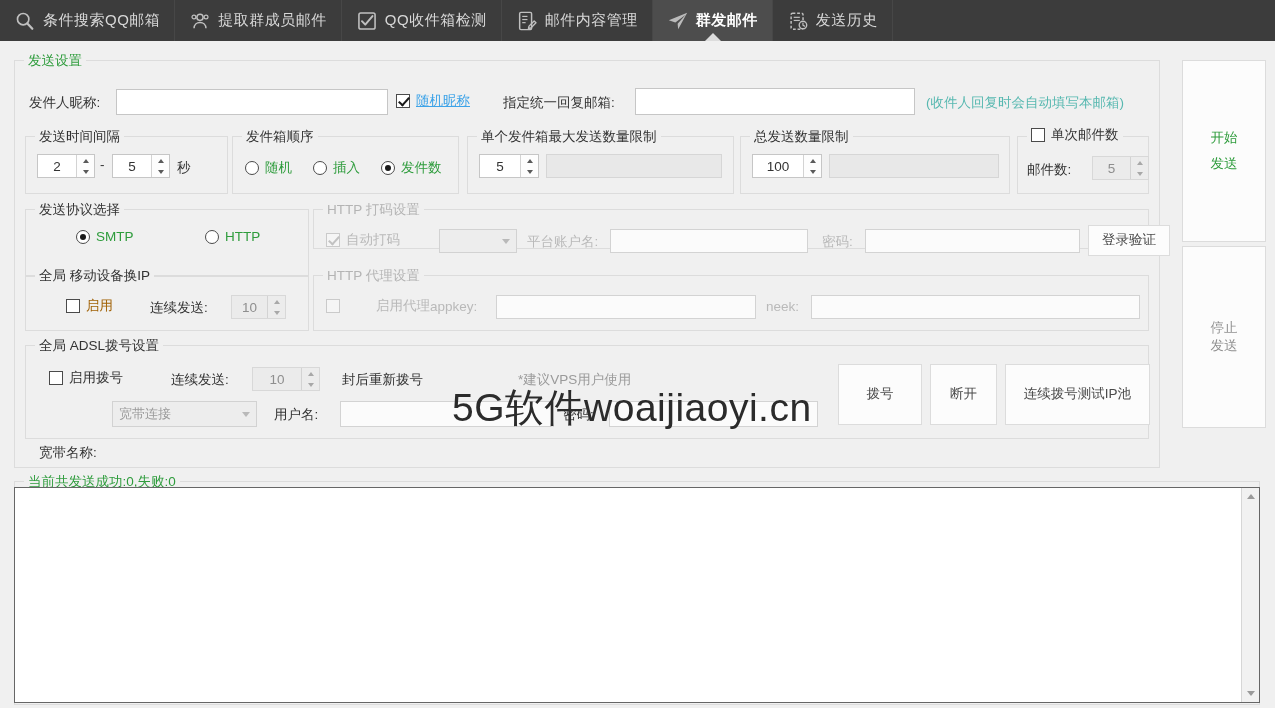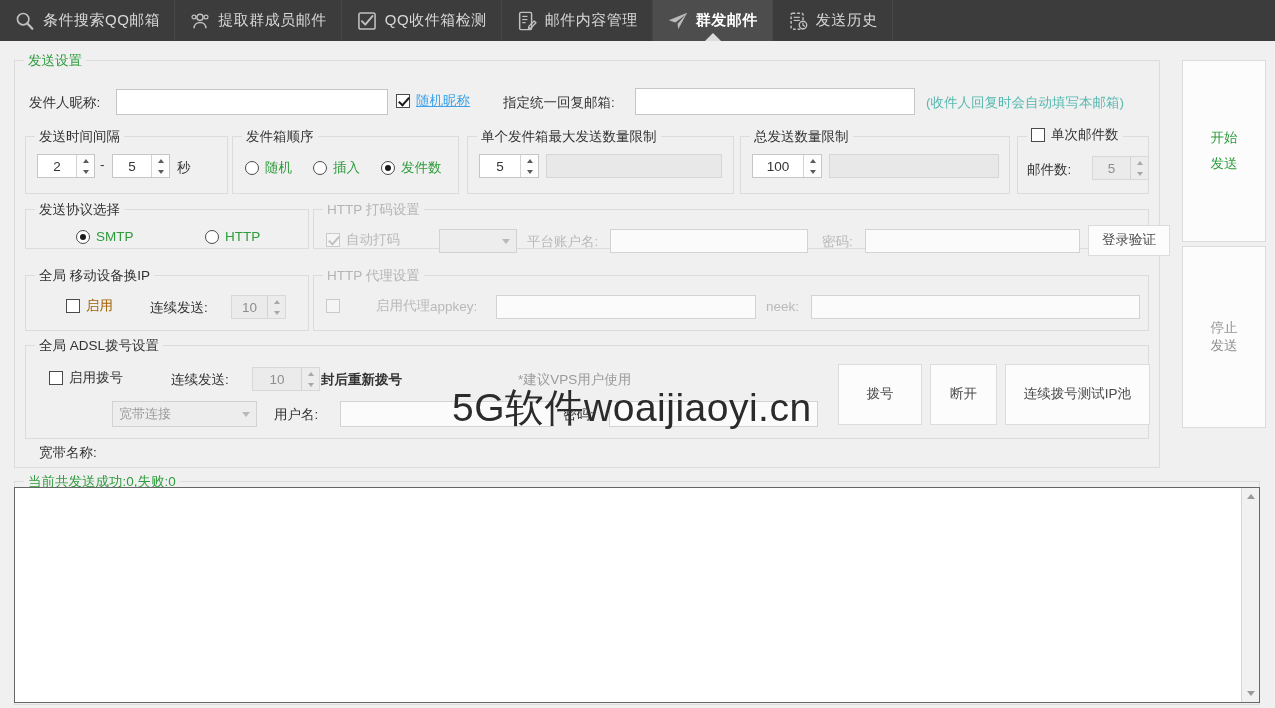--- a/index.html
+++ b/index.html
@@ -337,21 +337,21 @@
           <span class="sbtn up">
               <i class="ar"></i>
             </span>
           <span class="sbtn dn">
               <i class="ar"></i>
             </span>
         </span>
       </div>
     </div>
 
-    <div class="group" style="left:10px; top:148px; width:284px; height:40px;padding-left:44px;">
+    <div class="group" style="left:10px; top:148px; width:284px; height:68px;padding-left:44px;">
       <span class="glabel">发送协议选择</span>
       <div class="rad" style="left:50px; top:19px;">
         <span class="rcirc sel"></span>
         <span class="lbl green">SMTP</span>
       </div>
       <div class="rad" style="left:179px; top:19px;">
         <span class="rcirc"></span>
         <span class="lbl green">HTTP</span>
       </div>
     </div>
@@ -421,21 +421,21 @@
         <span class="sval">10</span>
         <span class="sbtns">
           <span class="sbtn up">
               <i class="ar"></i>
             </span>
           <span class="sbtn dn">
               <i class="ar"></i>
             </span>
         </span>
       </div>
-      <span class="lbl" style="position:absolute; left:295px; top:25px;font-weight:bold;">封后重新拨号</span>
+      <span class="lbl" style="position:absolute; left:316px; top:25px;">封后重新拨号</span>
       <span class="lbl gray" style="position:absolute; left:492px; top:25px;">*建议VPS用户使用</span>
 
       <span class="lbl" style="position:absolute; left:13px; top:60px;margin-top:38px;">宽带名称:</span>
       <div class="combo" style="left:86px; top:55px; width:145px; height:26px;">
         <span class="cval">宽带连接</span>
         <span class="carr">
             <i></i>
           </span>
       </div>
       <span class="lbl" style="position:absolute; left:248px; top:60px;">用户名:</span>

